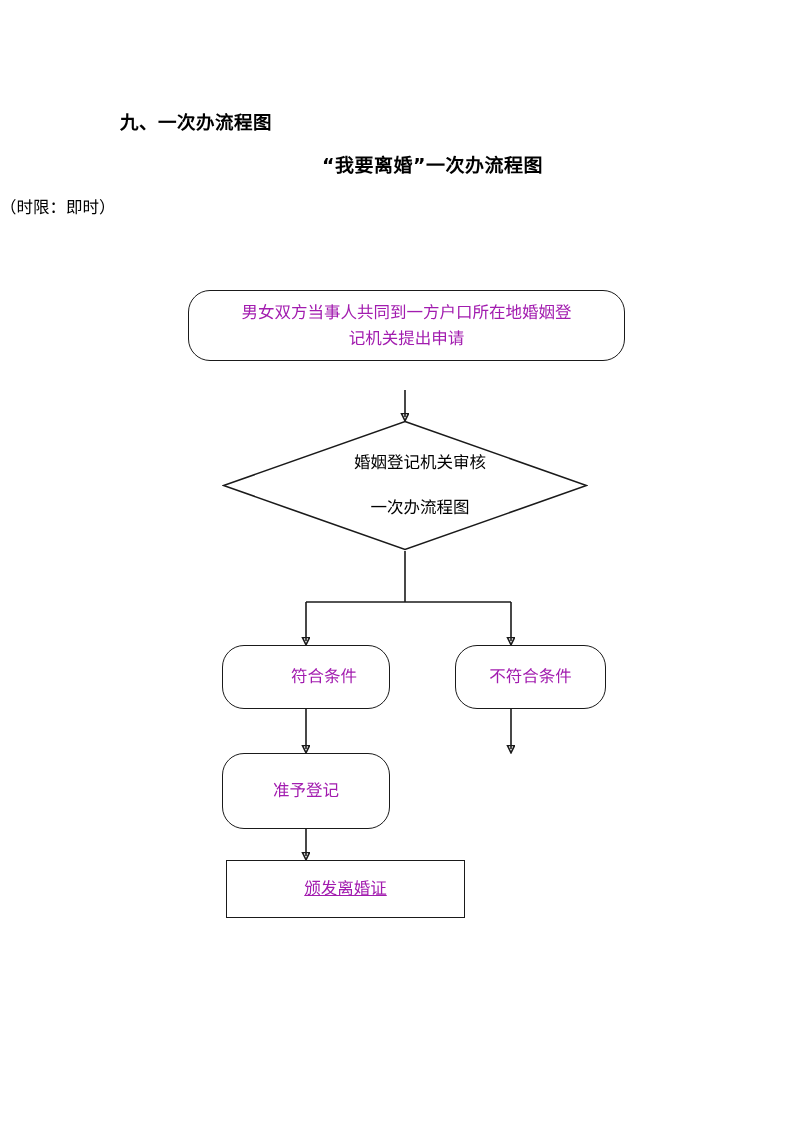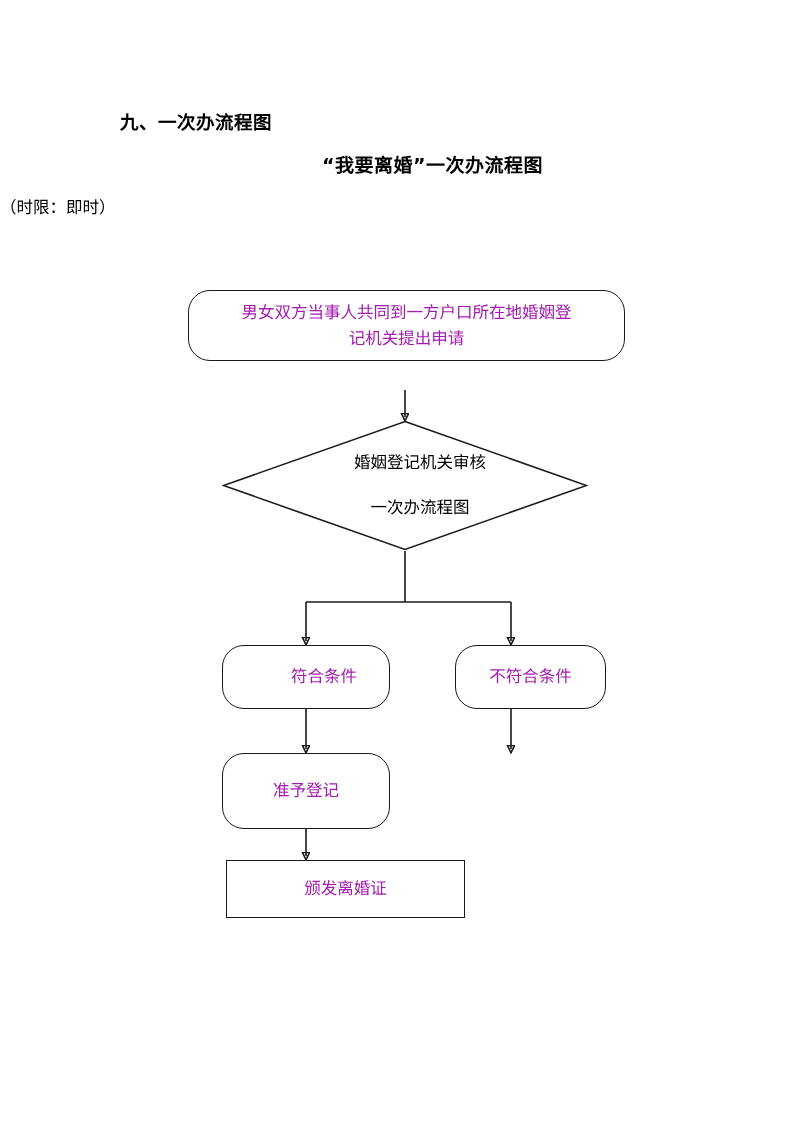--- a/index.html
+++ b/index.html
@@ -72,21 +72,21 @@
   .node .inner { padding: 0 14px; }
 
   
   #node-apply   { left: 188px; top: 290px; width: 437px; height: 71px; }
   #node-apply .inner { line-height: 1.55; font-size: 16.5px; }
 
   #node-pass    { left: 222px; top: 645px; width: 168px; height: 64px; padding-left: 36px; }
   #node-fail    { left: 417px; top: 645px; width: 151px; height: 64px; margin-left: 38px; }
   #node-approve { left: 222px; top: 753px; width: 168px; height: 76px; }
   #node-explain { left: 415px; top: 753px; width: 195px; height: 60px; }
-  #node-issue   { left: 226px; top: 860px; width: 239px; height: 58px; }
+  #node-issue   { left: 226px; top: 860px; width: 239px; height: 58px; text-decoration: underline; }
 
   
   #node-decision {
     position: absolute;
     left: 222px;
     top: 420px;
     width: 366px;
     height: 131px;
   }
   #node-decision svg { display: block; }

